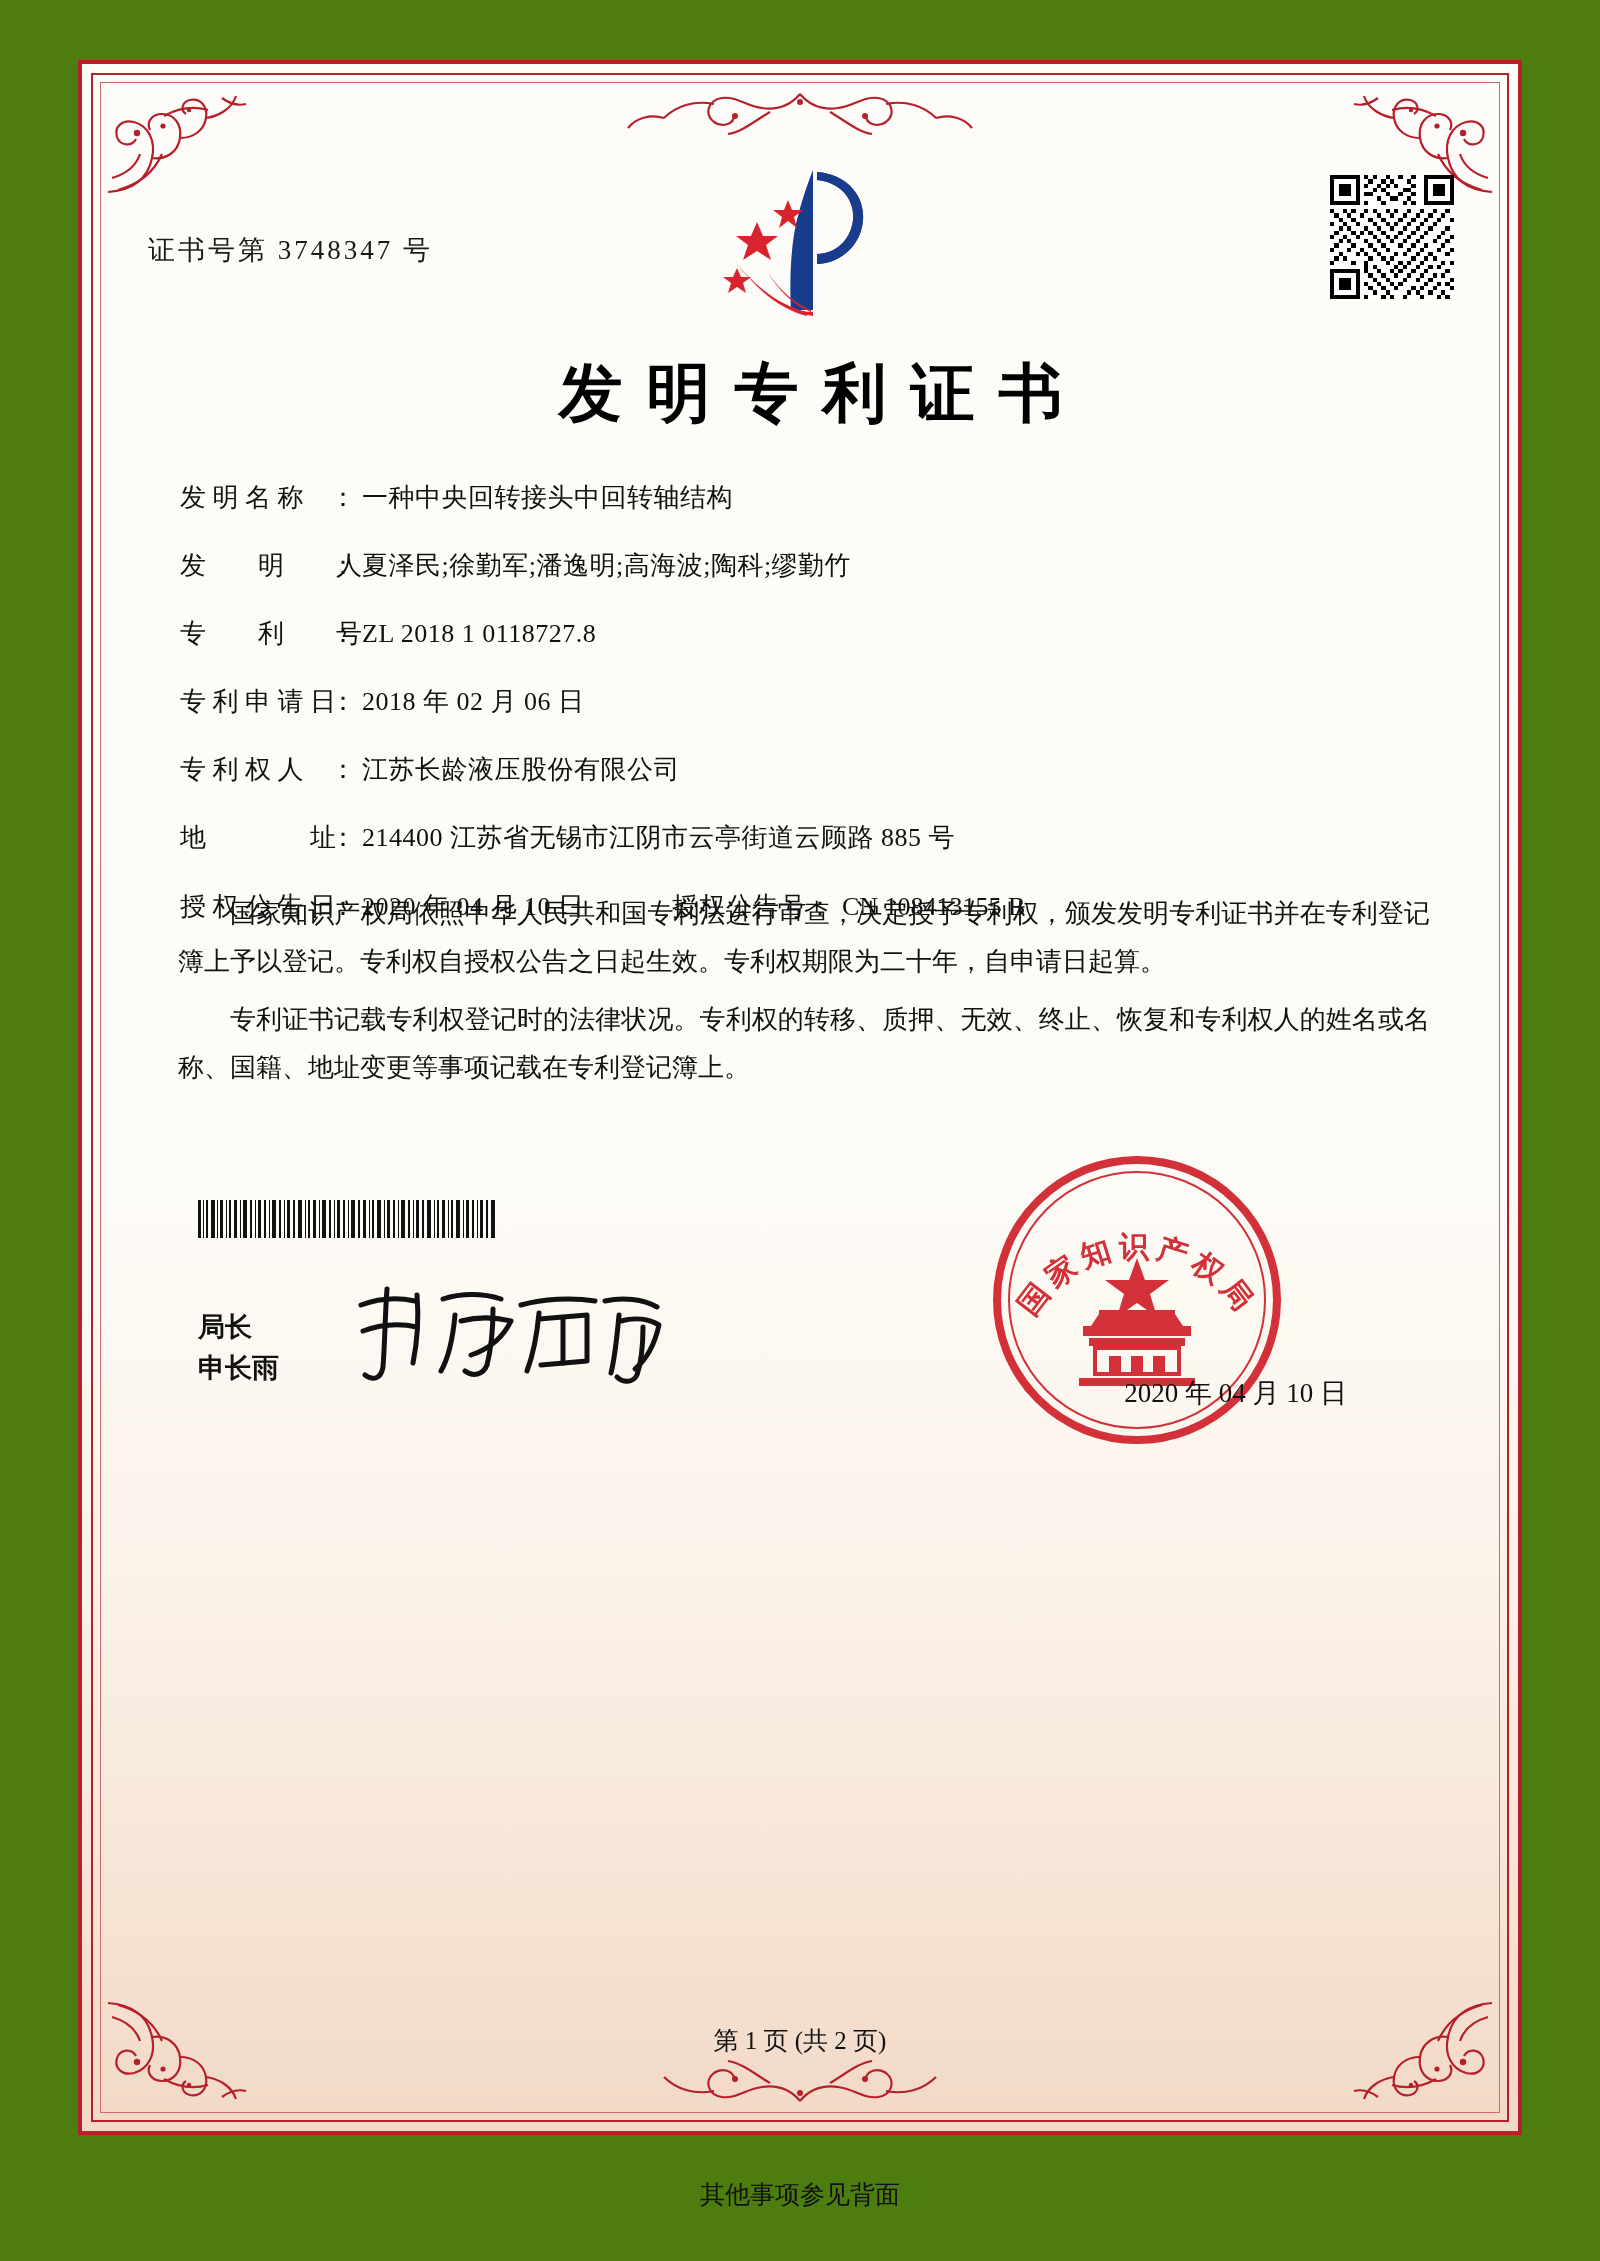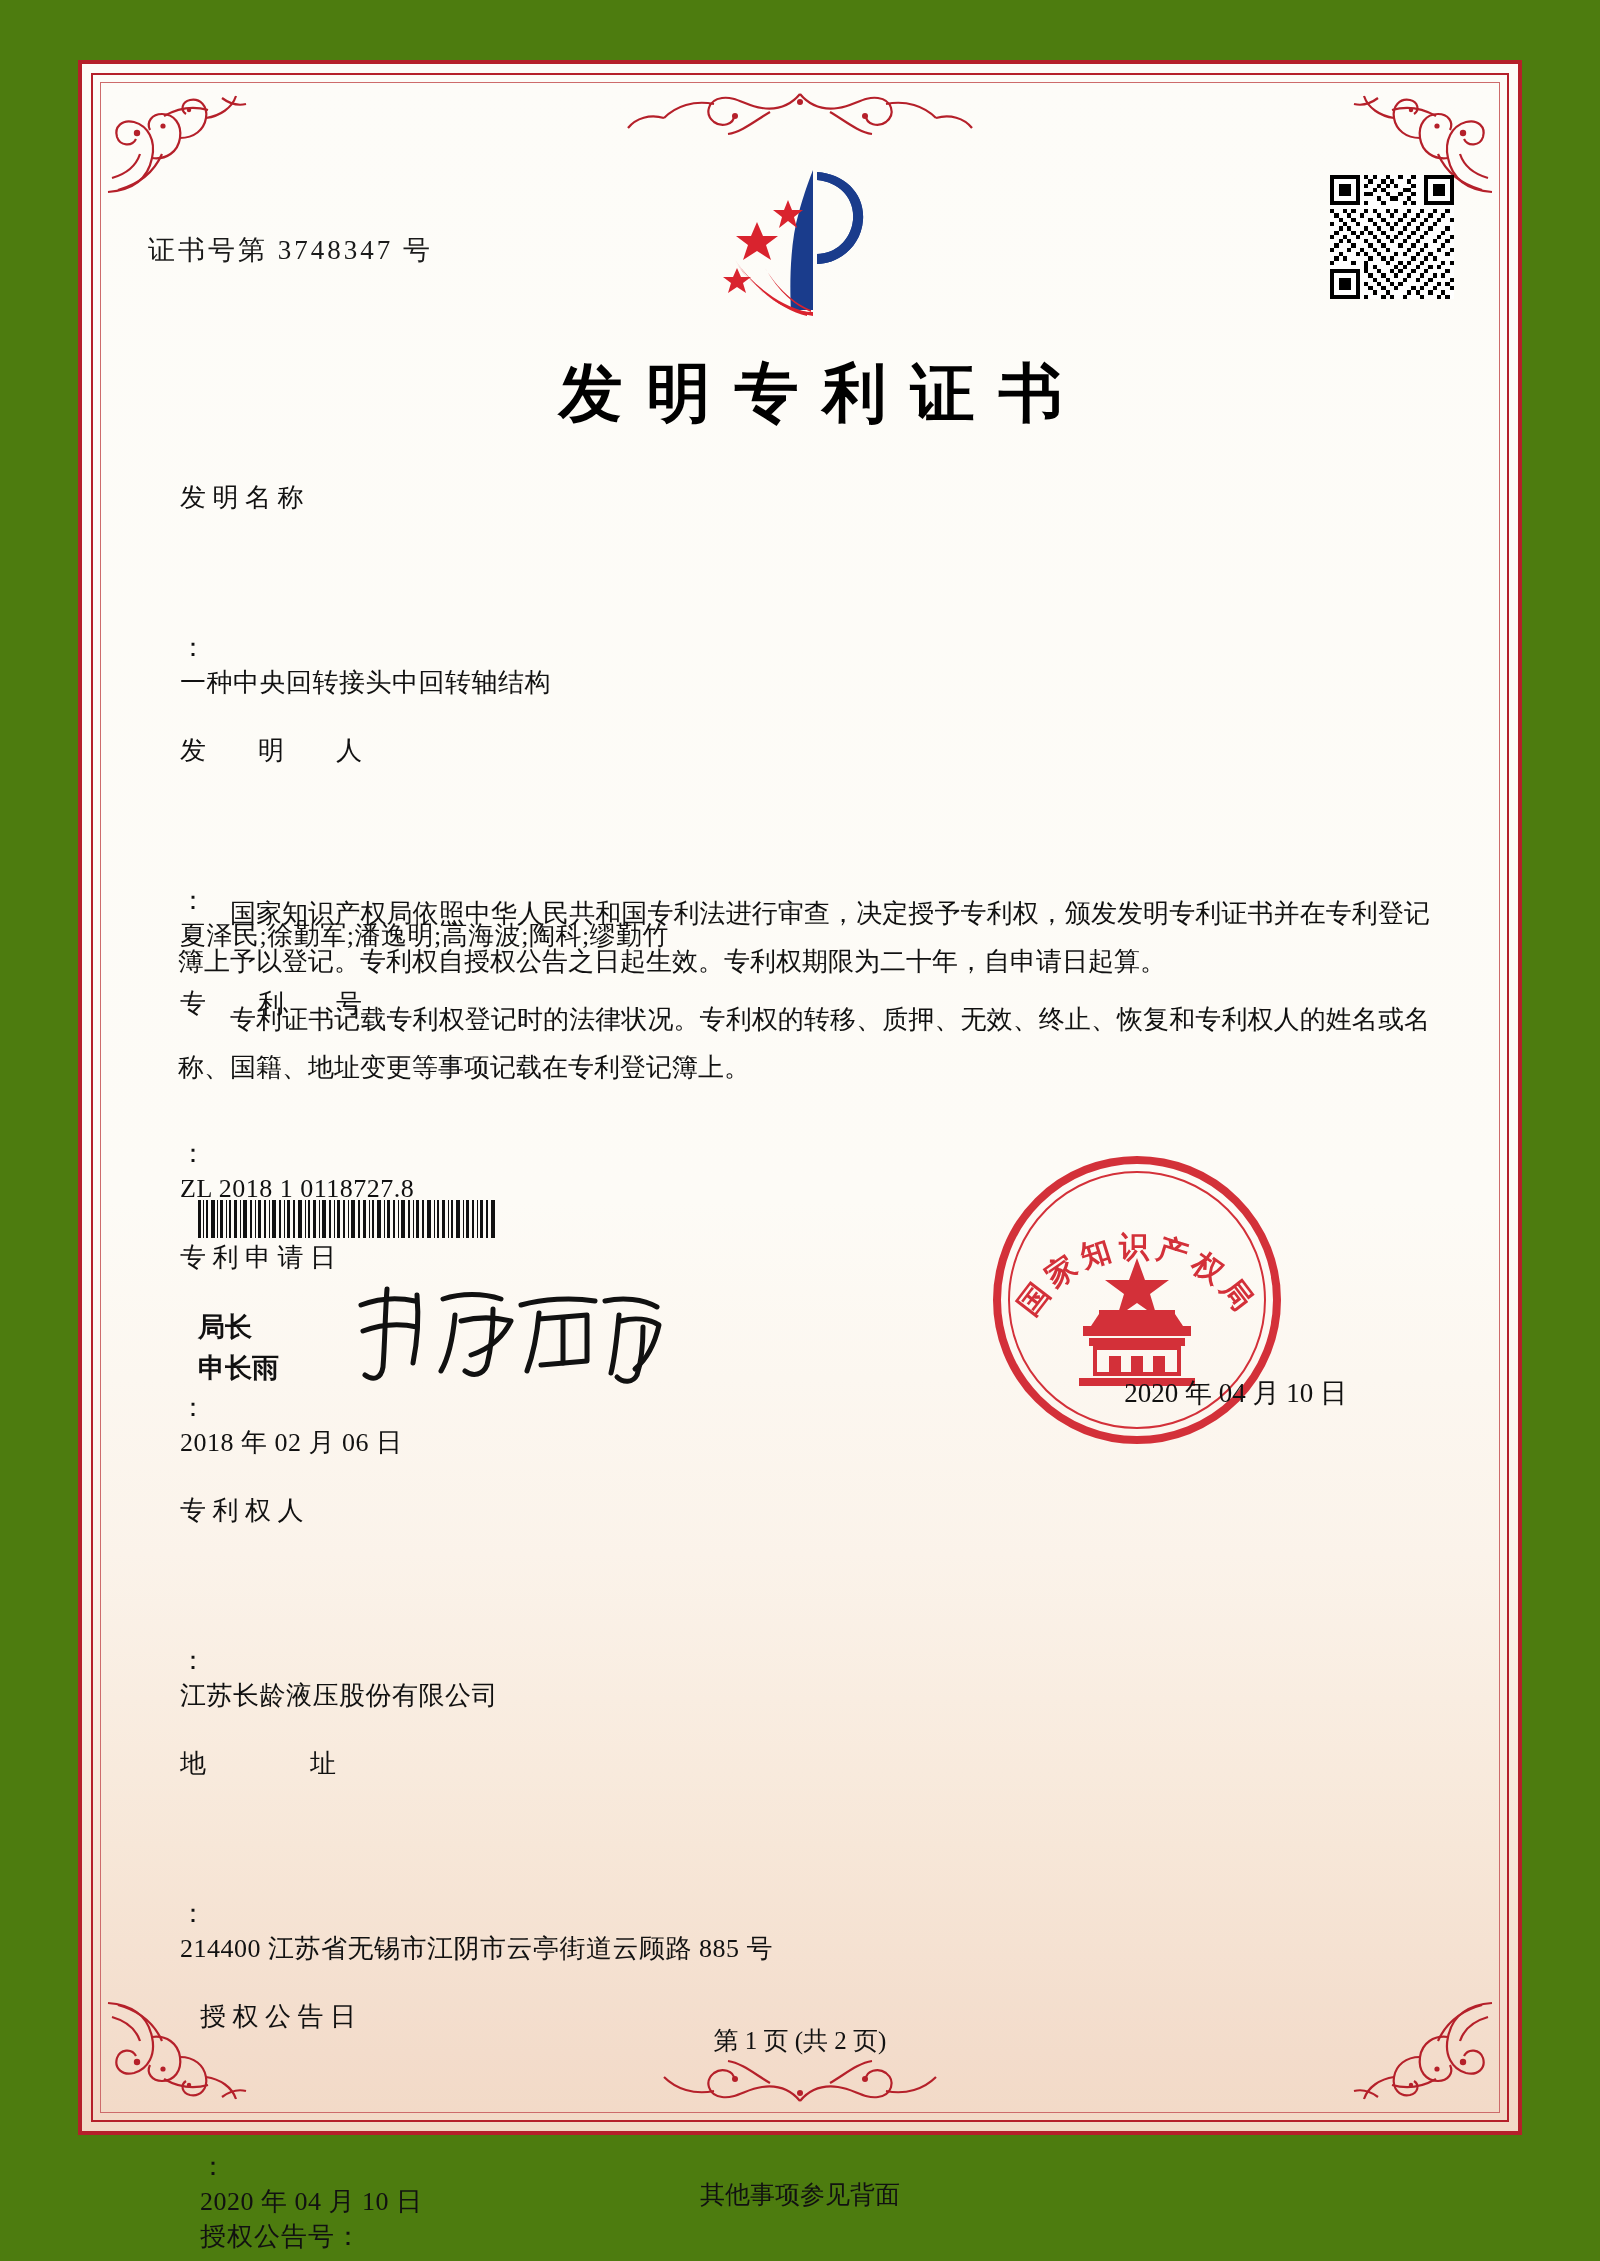--- a/index.html
+++ b/index.html
@@ -134,21 +134,20 @@
     top: 420px;
     right: 80px;
   }
   .field-row {
     display: flex;
     align-items: baseline;
     margin-bottom: 33px;
     font-size: 26px;
     color: #111;
     line-height: 1.35;
-    flex-direction: column;
   }
   .field-label {
     width: 150px;
     flex: 0 0 150px;
     display: flex;
     justify-content: space-between;
     white-space: nowrap;
   }
   .field-colon {
     flex: 0 0 auto;

